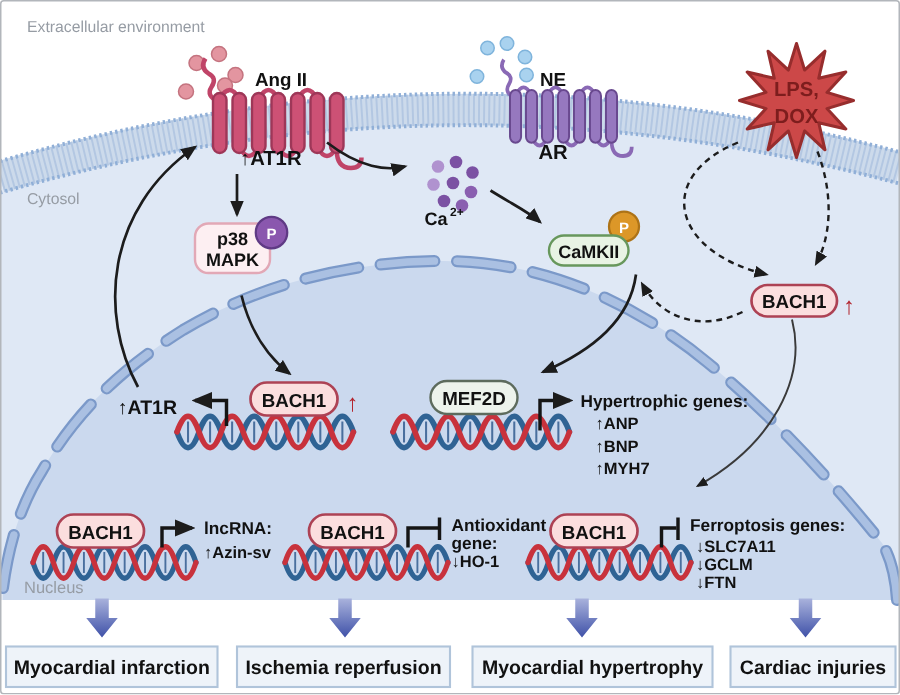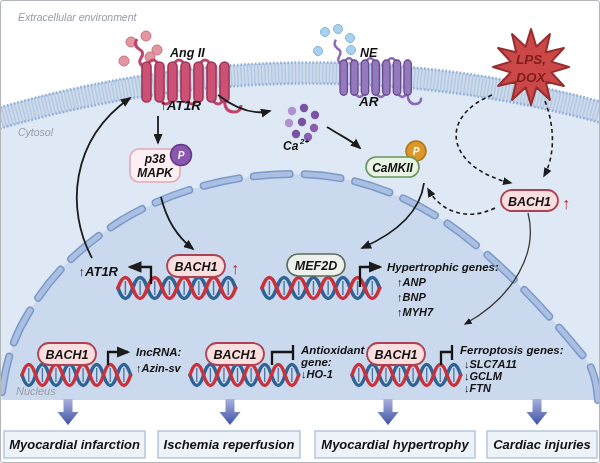--- a/index.html
+++ b/index.html
@@ -1,16 +1,16 @@
 <!DOCTYPE html>
 <html><head>
 <meta charset="utf-8">
 <style>
   html,body{margin:0;padding:0;background:#ffffff;}
-  .fig{width:600px;height:463px;position:relative;font-family:"Liberation Sans",sans-serif;font-style:italic;}
+  .fig{width:600px;height:463px;position:relative;font-family:"Liberation Sans",sans-serif;}
   svg{display:block;}
   text{font-family:"Liberation Sans",sans-serif;fill:#111111;}
   .gray{fill:#969ca4;font-weight:400;}
   .bold{font-weight:700;}
   .semib{font-weight:600;}
   .ctr{text-anchor:middle;}
   .enda{text-anchor:end;}
   .loops{fill:none;stroke-width:3;}
   .pills rect{stroke-width:1.6;}
   .at1r{--body:#cd5175;--edge:#9e3758;--loop:#c04468;}

